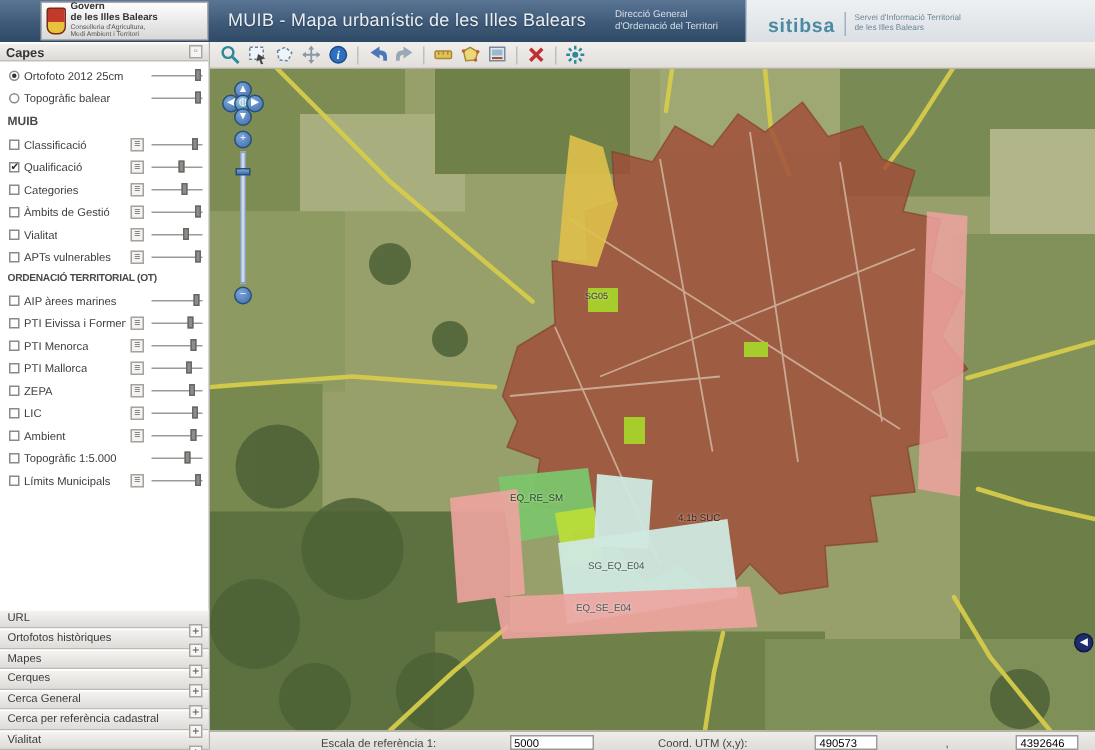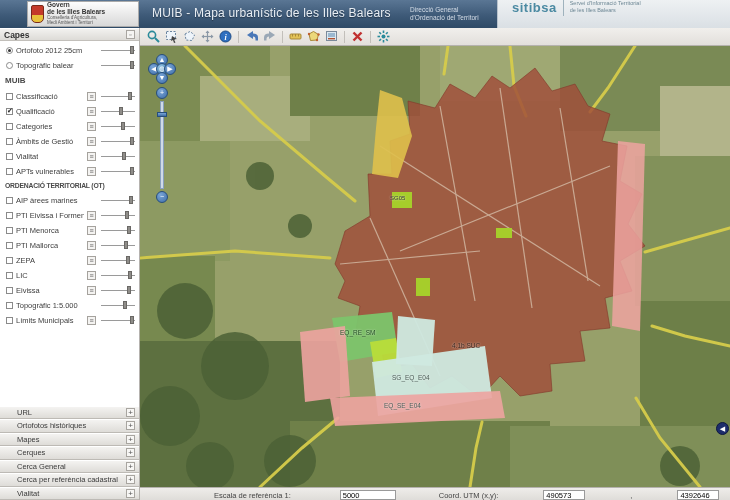--- a/index.html
+++ b/index.html
@@ -13,21 +13,21 @@
 #header .logo-box { position:absolute; left:27px; top:1px; width:112px; height:26px; background:linear-gradient(180deg,#fdfdfd,#d8d8d8);
   border:1px solid #aaa; display:flex; align-items:center; padding:1px 3px; gap:3px; }
 #shield { width:13px; height:18px; background:linear-gradient(180deg,#c43a2a 0 55%,#e8c23a 55% 100%); border:1px solid #7a2a1a; border-radius:2px 2px 5px 5px; flex:none; }
 .logo-text { line-height:1.05; }
 .logo-text .l1 { font-size:6.5px; font-weight:bold; color:#333; }
 .logo-text .l2 { font-size:6.5px; font-weight:bold; color:#333; }
 .logo-text .l3, .logo-text .l4 { font-size:4.5px; color:#555; }
 #app-title { position:absolute; left:152px; top:6px; font-size:12px; color:#e8eef4; letter-spacing:.2px; text-shadow:0 1px 1px rgba(0,0,0,.4); }
 #dg-block { position:absolute; left:410px; top:6px; font-size:6.5px; color:#d6dee8; line-height:1.25; }
 #hdr-right { position:absolute; left:497px; top:0; width:233px; height:32px;
-  background:linear-gradient(180deg,#eef1f3,#d7dde2); border-left:1px solid #b8c2cc; display:flex; align-items:flex-start; gap:6px; padding-left:14px; }
+  background:linear-gradient(180deg,#eef1f3,#d7dde2); border-left:1px solid #b8c2cc; display:flex; align-items:center; gap:6px; padding-left:14px; }
 #sitibsa-name { font-size:13px; font-weight:bold; color:#4b8aa2; letter-spacing:.5px; }
 #hdr-right .vdiv { width:1px; height:16px; background:#9fb2bd; }
 #sitibsa-tag { font-size:5.5px; color:#6d8795; line-height:1.3; }
 
 
 #sidebar { position:absolute; left:0; top:28px; width:140px; height:472px; background:#fff; border-right:1px solid #b5b2ae; font-size:8px; color:#444; }
 .panel-head { height:13px; background:linear-gradient(180deg,#f2f1ef,#dddbd7); border-bottom:1px solid #c2bfba; border-top:1px solid #fff;
   display:flex; align-items:center; padding:0 4px; font-size:8.5px; font-weight:bold; color:#333; }
 .panel-head .ph-icon { margin-left:auto; width:9px; height:9px; border:1px solid #a8a5a0; background:#f5f4f2; font-size:7px; line-height:7px; text-align:center; color:#777; }
 .layer-row { display:flex; align-items:center; height:15px; padding:3px 4px 0 6px; gap:3px; }
@@ -38,21 +38,21 @@
 .radio[data-checked="true"]::after { content:""; display:block; width:3px; height:3px; margin:1px; border-radius:50%; background:#333; }
 .expander { width:9px; height:9px; border:1px solid #a5a29d; background:#f4f3f1; font-size:7px; line-height:7px; text-align:center; color:#666; margin-left:auto; flex:none; }
 .expander[data-show="false"] { visibility:hidden; }
 .slider { width:34px; height:8px; position:relative; flex:none; margin-left:2px; }
 .slider::before { content:""; position:absolute; left:0; right:0; top:3.5px; border-top:1px solid #9a9a9a; }
 .slider .thumb { position:absolute; width:4px; height:8px; top:0; background:#8f8d89; border:1px solid #6a6865; }
 .sec-title { font-size:8px; font-weight:bold; color:#4a4a4a; padding:5px 4px 2px 5px; }
 .sec-title.small { font-size:6.8px; letter-spacing:-.2px; }
 #accordions { position:absolute; left:0; bottom:0; width:139px; }
 .acc { height:13.5px; background:linear-gradient(180deg,#f4f3f1,#dedcd8); border-top:1px solid #fff; border-bottom:1px solid #bdbab5;
-  display:flex; align-items:center; padding:0 4px 0 17px; font-size:7.5px; color:#3a3a3a; cursor:pointer; }
+  display:flex; align-items:flex-start; padding:0 4px 0 5px; font-size:7.5px; color:#3a3a3a; cursor:pointer;flex-direction:column; }
 .acc .plus { margin-left:auto; width:9px; height:9px; border:1px solid #a8a5a0; background:#f7f6f4; color:#555; font-size:8px; line-height:7px; text-align:center; }
 
 
 #toolbar { position:absolute; left:140px; top:28px; width:590px; height:18px; background:linear-gradient(180deg,#f1efec,#e2dfdb);
   border-bottom:1px solid #b5b2ae; display:flex; align-items:center; gap:3px; padding-left:6px; }
 .tool { width:15px; height:15px; display:flex; align-items:center; justify-content:center; border:1px solid transparent; border-radius:2px; }
 .tsep { width:1px; height:12px; background:#c2bfba; margin:0 2px; }
 
 
 #map { position:absolute; left:140px; top:46px; width:590px; height:441px; overflow:hidden; background:#8a9561; }
@@ -226,21 +226,21 @@
     <div class="layer-row">
       <span class="cb" data-checked="false"></span>
       <span class="lbl">LIC</span>
       <span class="expander" data-show="true">≡</span>
       <span class="slider">
           <span class="thumb" style="left:27px"></span>
         </span>
     </div>
     <div class="layer-row">
       <span class="cb" data-checked="false"></span>
-      <span class="lbl">Eivissa</span>
+      <span class="lbl">Ambient</span>
       <span class="expander" data-show="true">≡</span>
       <span class="slider">
           <span class="thumb" style="left:26px"></span>
         </span>
     </div>
     <div class="layer-row">
       <span class="cb" data-checked="false"></span>
       <span class="lbl">Topogràfic 1:5.000</span>
       <span class="expander" data-show="false">≡</span>
       <span class="slider">

